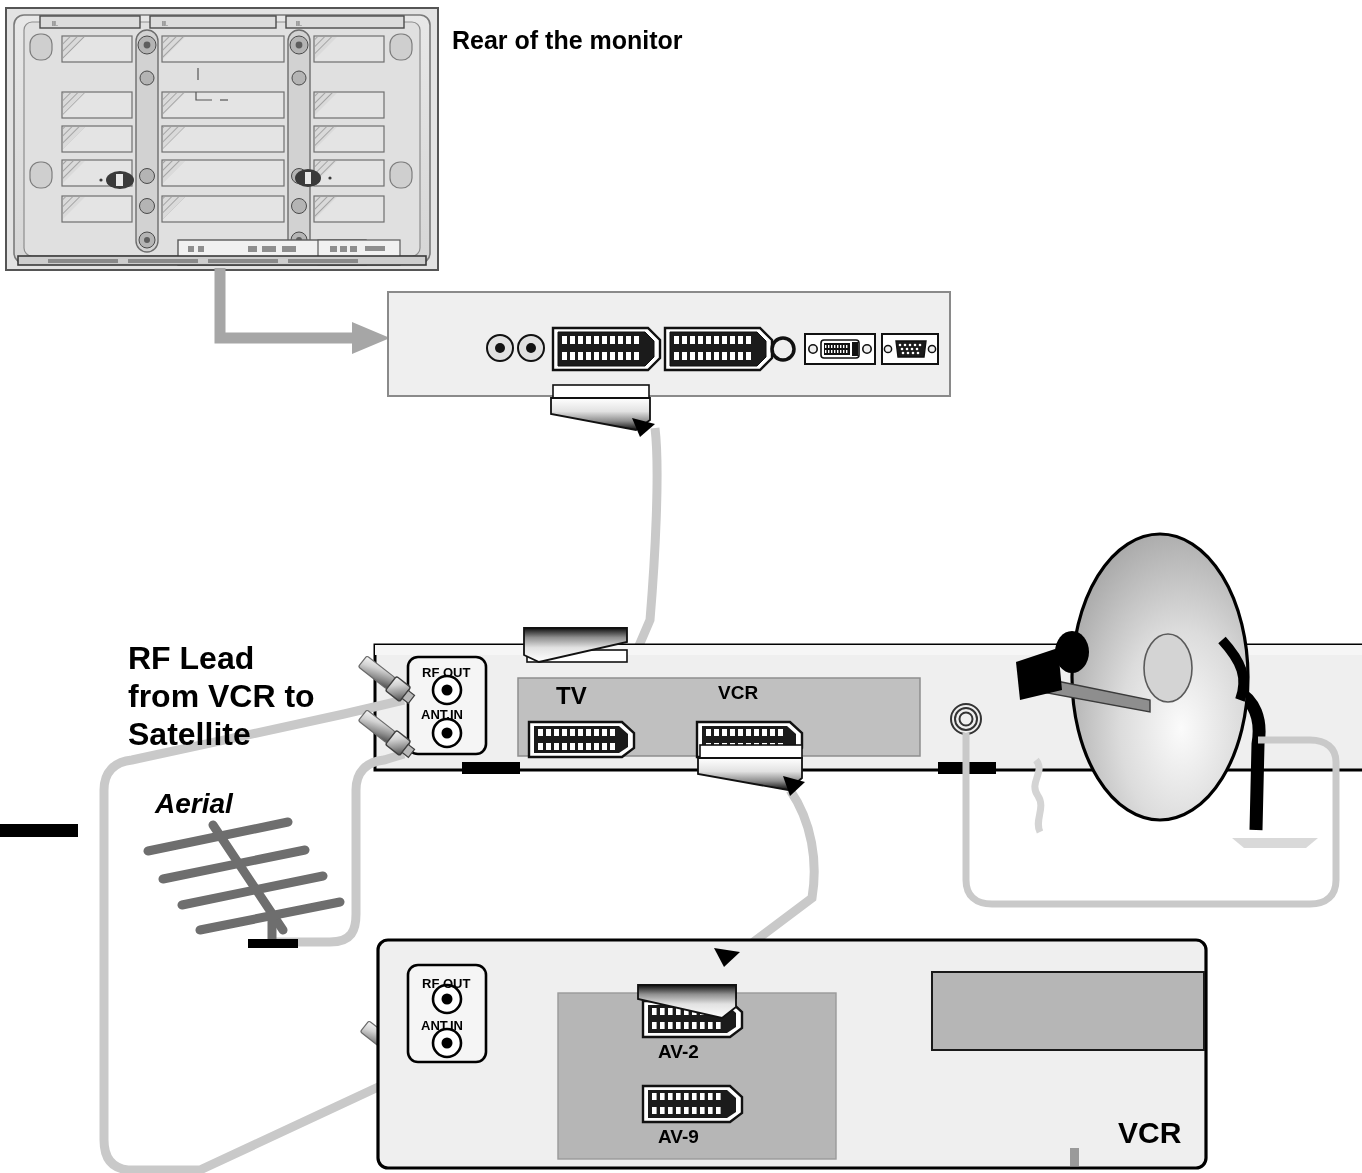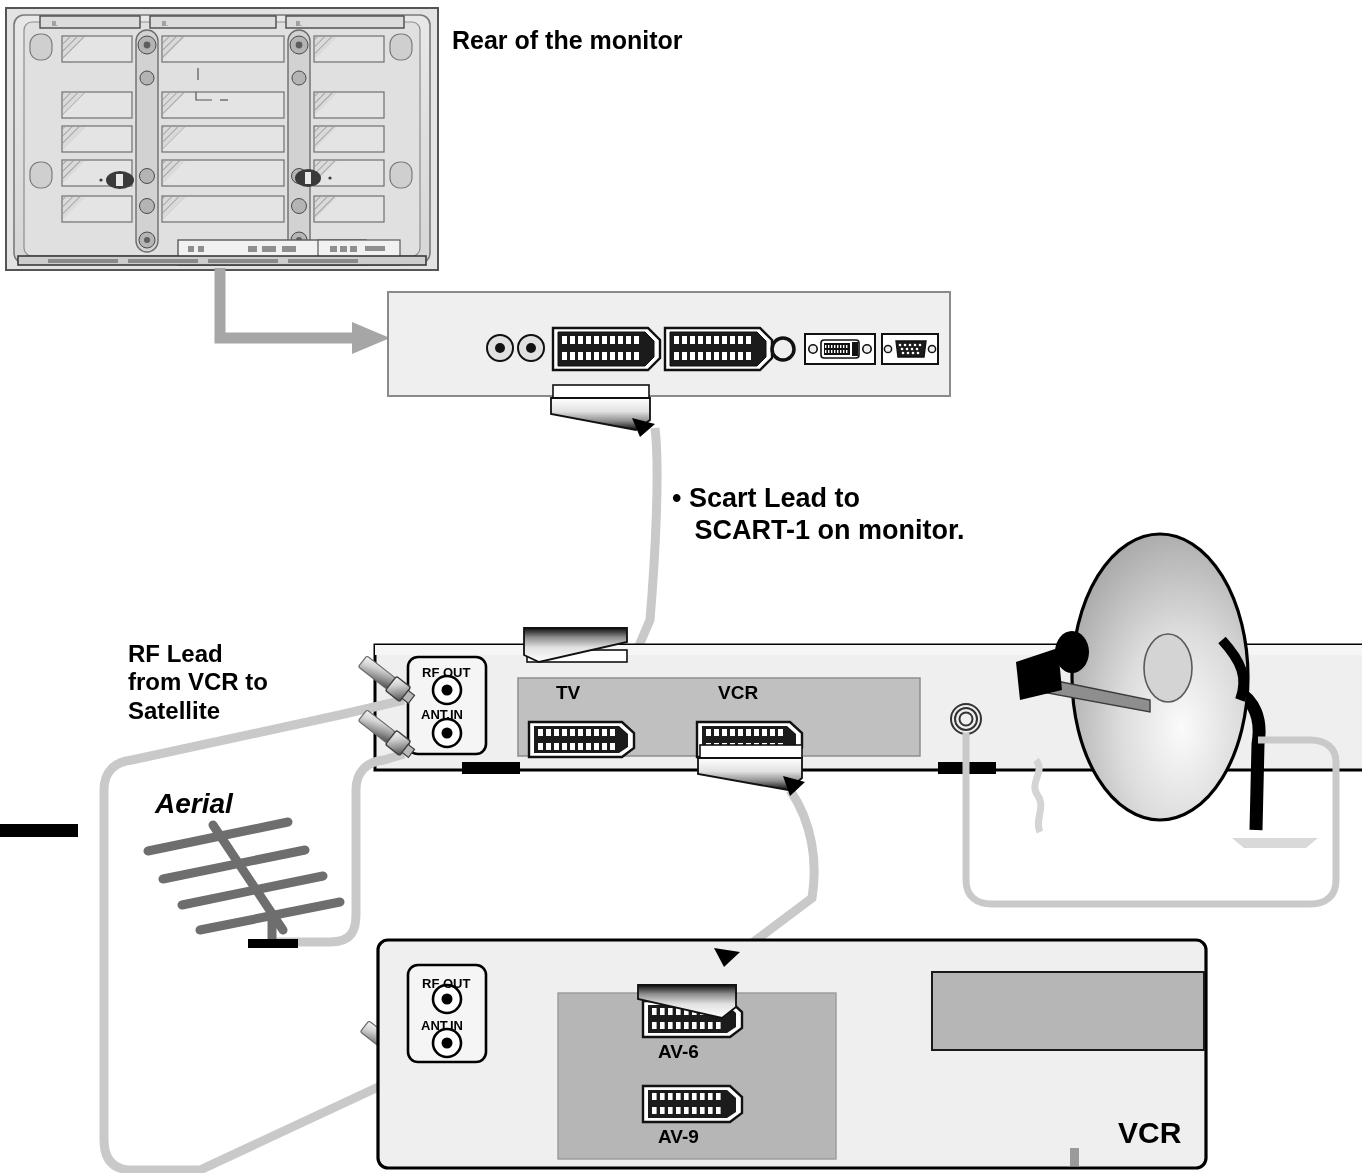--- a/index.html
+++ b/index.html
@@ -3,25 +3,25 @@
 <meta charset="utf-8">
 <style>
   html,body{margin:0;padding:0;background:#ffffff;}
   body{width:1362px;height:1173px;position:relative;overflow:hidden;
        font-family:"Liberation Sans", sans-serif;}
   .stage{position:absolute;left:0;top:0;width:1242px;height:1173px;}
   .lbl{position:absolute;font-weight:bold;color:#000;line-height:1.18;white-space:pre;}
   svg{position:absolute;left:0;top:0;overflow:visible;}
   .t-rear{left:452px;top:26px;font-size:25px;}
   .t-scart{left:672px;top:483px;font-size:27px;}
-  .t-rf{left:128px;top:640px;font-size:24px;}
+  .t-rf{left:128px;top:640px;font-size:32px;}
   .t-aerial{left:155px;top:787px;font-size:28px;font-style:italic;}
   .t-lnb{left:1022px;top:878px;font-size:27px;}
   .t-vcr{left:1118px;top:1115px;font-size:30px;}
-  .t-tv{left:556px;top:682px;font-size:19px;}
+  .t-tv{left:556px;top:682px;font-size:24px;}
   .t-vcrport{left:718px;top:682px;font-size:19px;}
   .t-av1{left:658px;top:1041px;font-size:19px;}
   .t-av2{left:658px;top:1126px;font-size:19px;}
   .t-rfout1{left:422px;top:665px;font-size:13px;}
   .t-antin1{left:421px;top:707px;font-size:13px;}
   .t-rfout2{left:422px;top:976px;font-size:13px;}
   .t-antin2{left:421px;top:1018px;font-size:13px;}
 </style>
 </head>
 <body>
@@ -520,31 +520,29 @@
 
     <g>
       <rect x="640" y="985" width="96" height="13" fill="#fff" stroke="#111" stroke-width="1.6"></rect>
       <path d="M638,985 L736,985 L736,963 L722,952 L638,971 Z" fill="url(#gScartPlug)" stroke="#111" stroke-width="1.8" transform="scale(1,-1) translate(0,-1970)"></path>
       <polygon points="714,948 740,952 724,967" fill="#000"></polygon>
     </g>
   </g>
 </svg>
 
 <div class="lbl t-rear">Rear of the monitor</div>
-<div class="lbl t-scart"><span>• Scart Lead to</span>
-<span>   SCART-1 on monitor.</span></div>
 <div class="lbl t-rf"><span>RF Lead</span>
 <span>from VCR to</span>
 <span>Satellite</span></div>
 <div class="lbl t-aerial">Aerial</div>
 <div class="lbl t-vcr">VCR</div>
 
 <div class="lbl t-tv">TV</div>
 <div class="lbl t-vcrport">VCR</div>
-<div class="lbl t-av1">AV-6</div>
+<div class="lbl t-av1">AV-2</div>
 <div class="lbl t-av2">AV-9</div>
 
 <div class="lbl t-rfout1">RF OUT</div>
 <div class="lbl t-antin1">ANT.IN</div>
 <div class="lbl t-rfout2">RF OUT</div>
 <div class="lbl t-antin2">ANT.IN</div>
 
 </div>
 
 </body></html>

